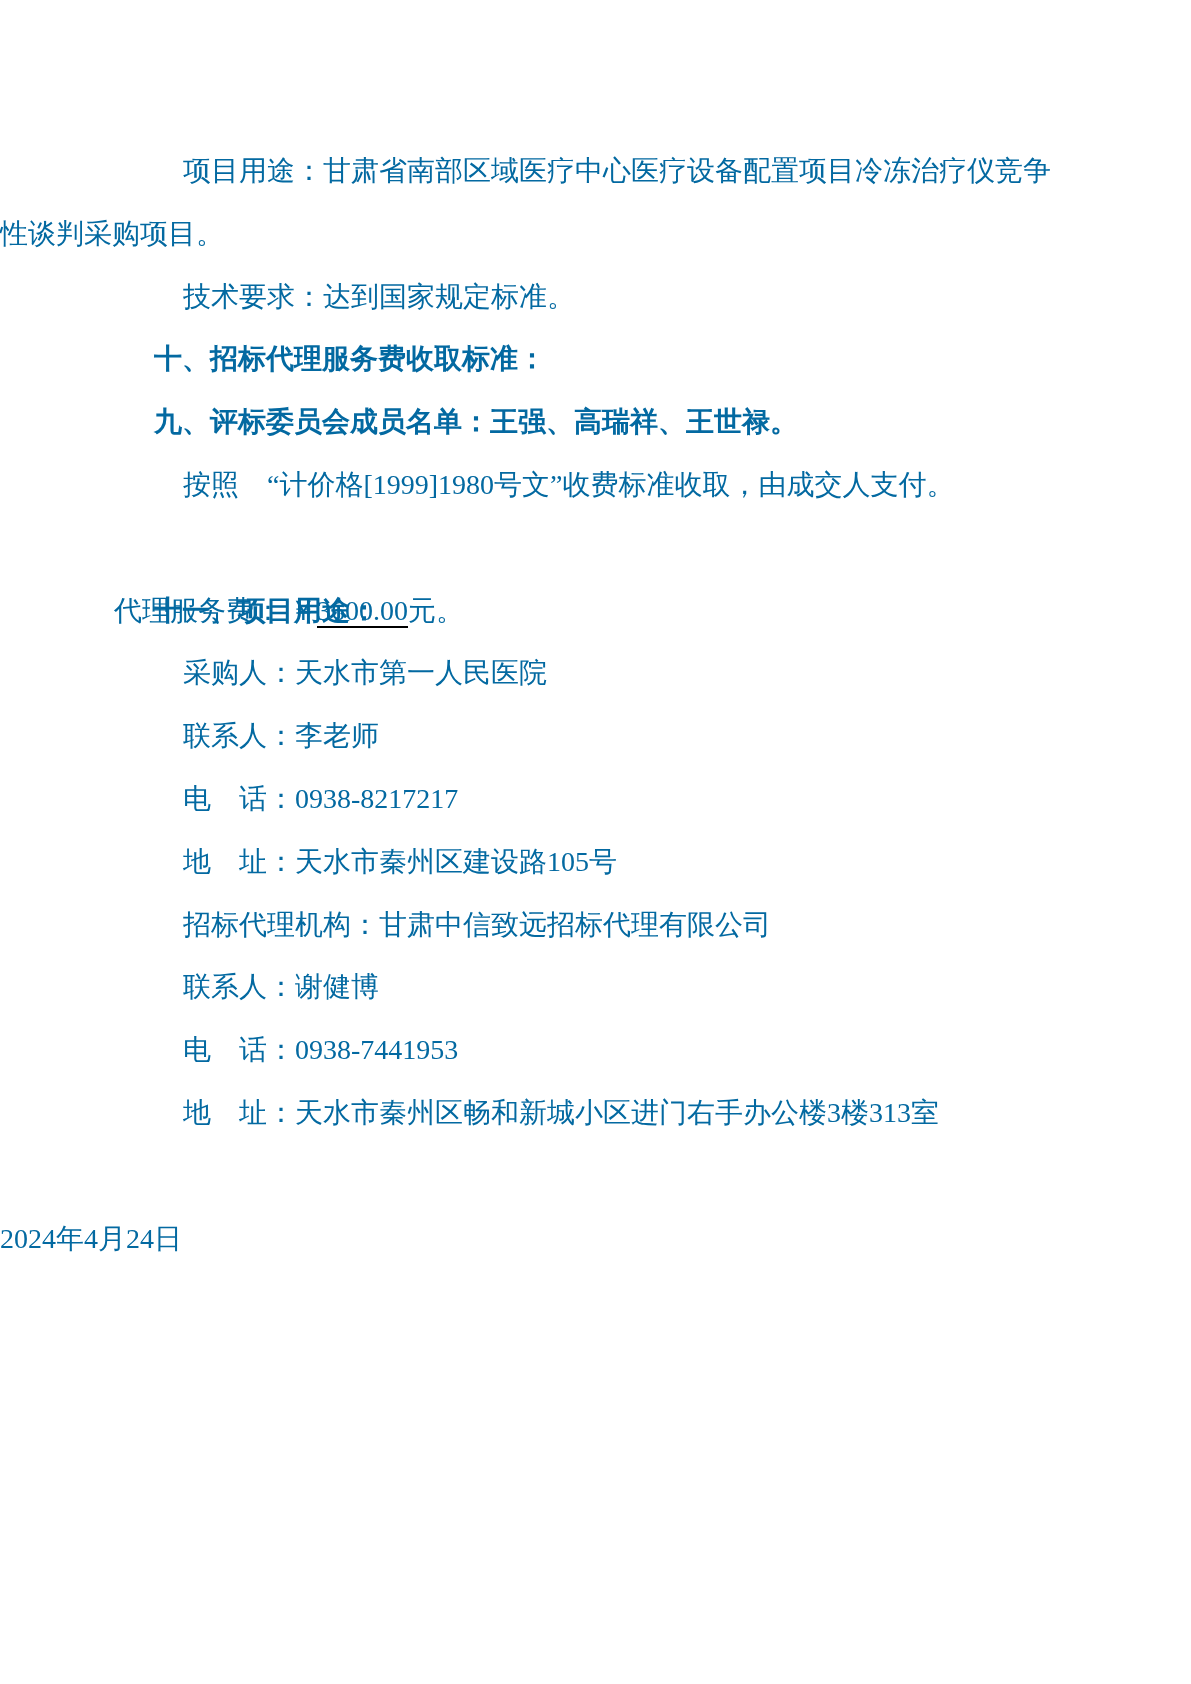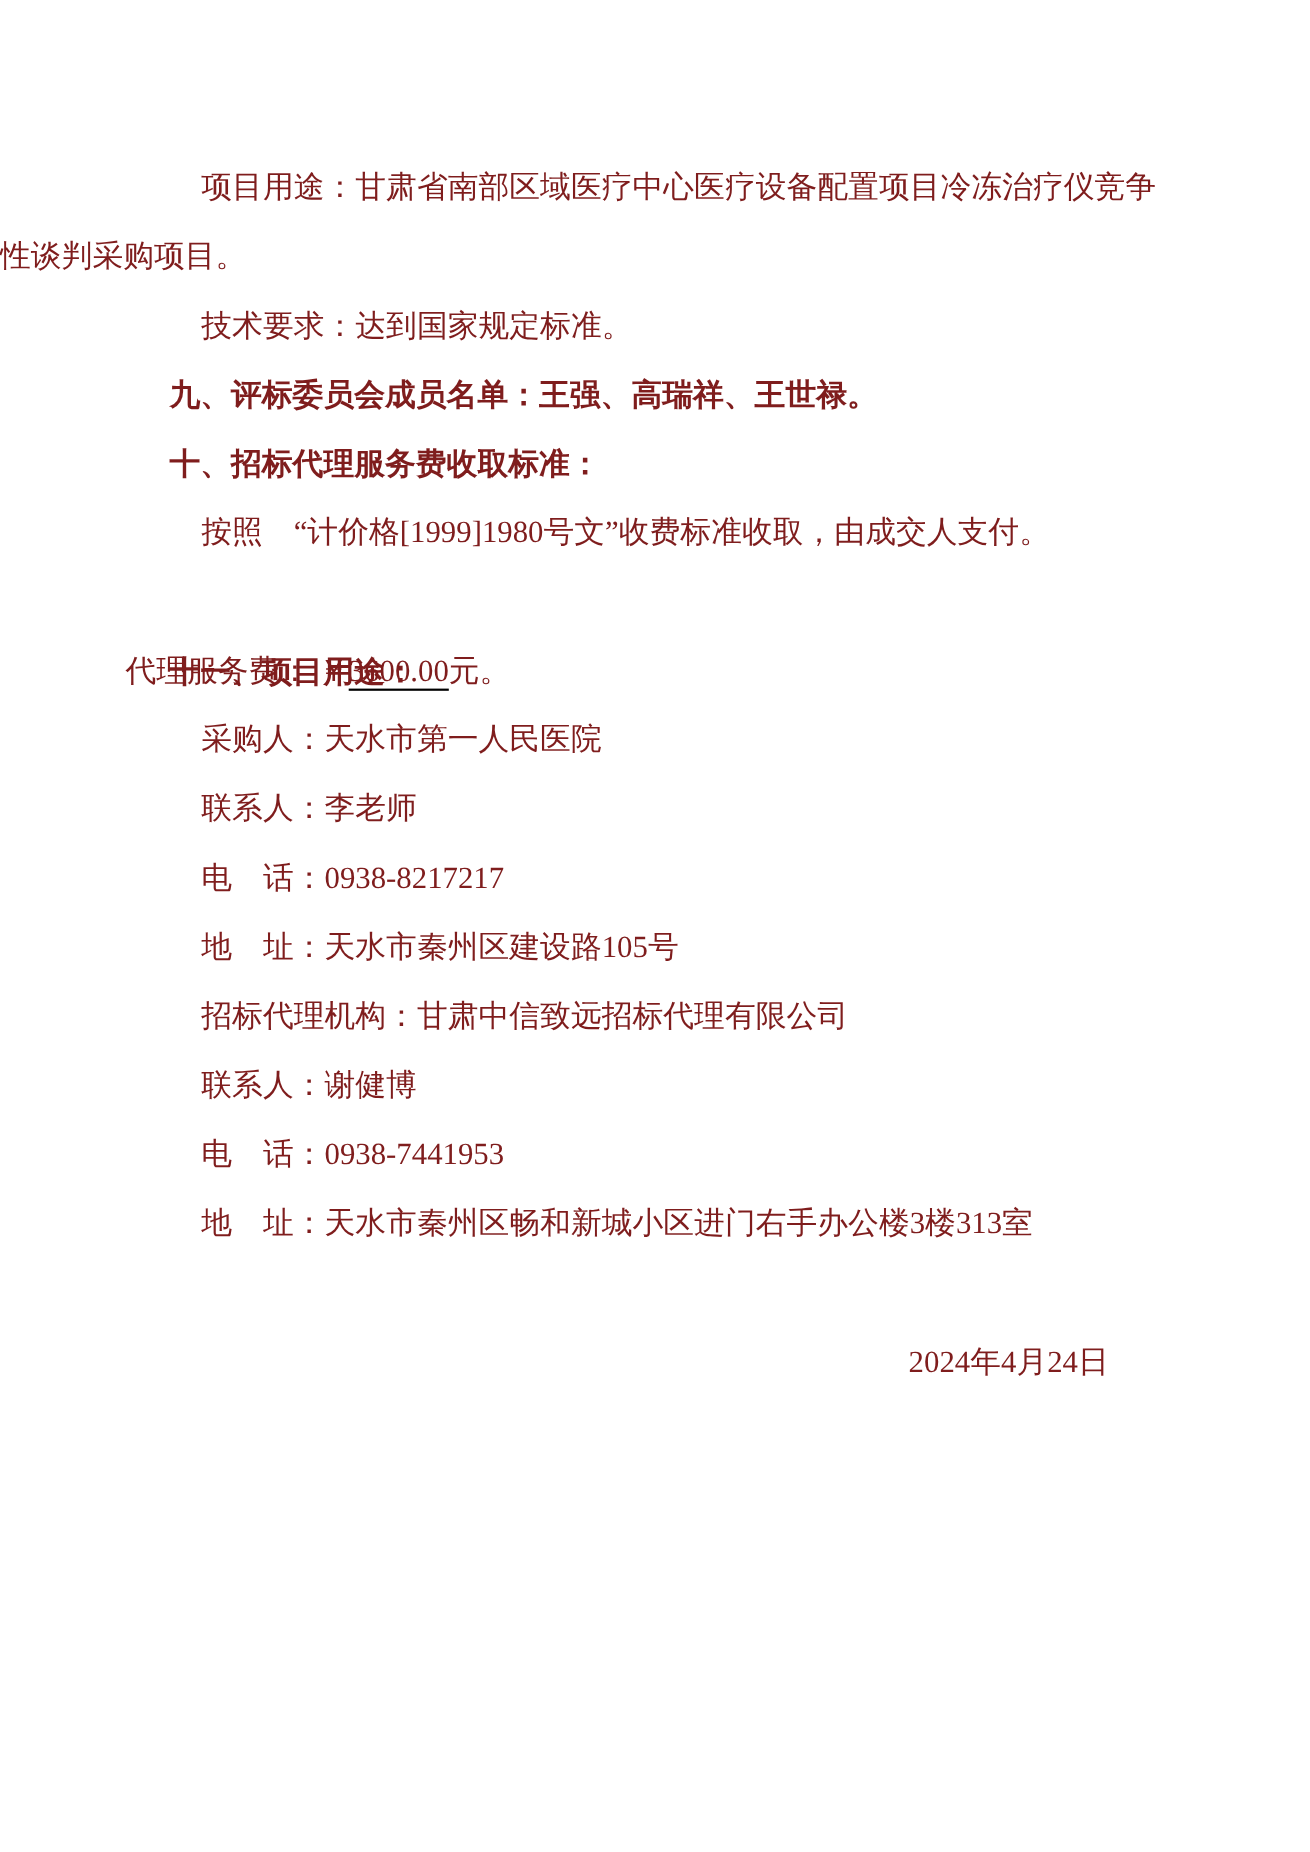--- a/index.html
+++ b/index.html
@@ -5,21 +5,21 @@
   html, body {
     margin: 0;
     padding: 0;
     background: #ffffff;
   }
   .page {
     position: relative;
     width: 1191px;
     height: 1684px;
     background: #ffffff;
-    color: #7f1d1d;
+    color: #0369a1;
     overflow: hidden;
     font-family: "Liberation Serif", "DejaVu Serif", serif;
     font-size: 28px;
   }
   .doc-flow {
     padding-top: 140px;
   }
   .line {
     height: 62.8px;
     line-height: 62.8px;
@@ -35,44 +35,42 @@
     font-family: "Liberation Sans", "DejaVu Sans", sans-serif;
     font-weight: 700;
   }
   .line.fee {
     padding-left: 72px;
   }
   .line.blank {
     
   }
   .line.date {
-    text-align: right;
     padding-right: 183px;
-    margin-left: 44px;
   }
   .underlined {
     border-bottom: 2px solid #000000;
   }
 </style>
 </head>
 <body>
 
 <div class="page">
   <div class="doc-flow">
 
     <div class="line body">项目用途：甘肃省南部区域医疗中心医疗设备配置项目冷冻治疗仪竞争</div>
 
     <div class="line hang">性谈判采购项目。</div>
 
     <div class="line body">技术要求：达到国家规定标准。</div>
 
 
+    <div class="line heading">十、招标代理服务费收取标准：</div>
+
     <div class="line heading">九、评标委员会成员名单：王强、高瑞祥、王世禄。</div>
-
-    <div class="line heading">十、招标代理服务费收取标准：</div>
 
     <div class="line body">按照　“计价格[1999]1980号文”收费标准收取，由成交人支付。</div>
 
     <div class="line fee">
       <span>代理服务费： ￥</span><span class="underlined">3600.00</span><span>元。</span>
     </div>
 
     <div class="line heading">十一、项目用途：</div>
 
     <div class="line body">采购人：天水市第一人民医院</div>

